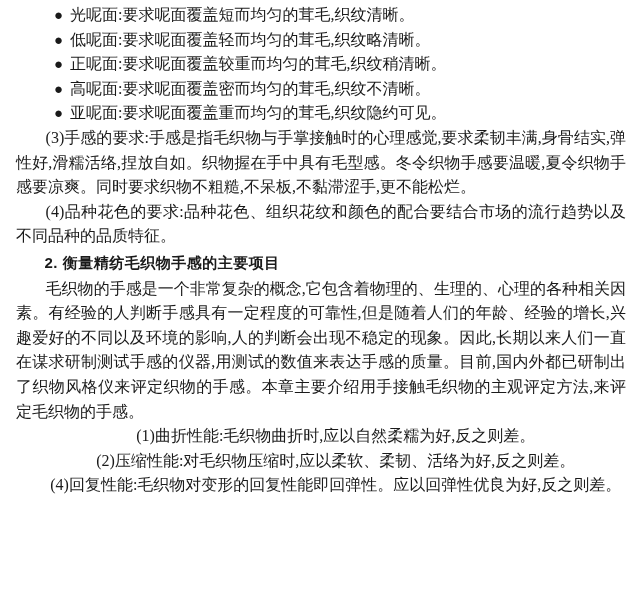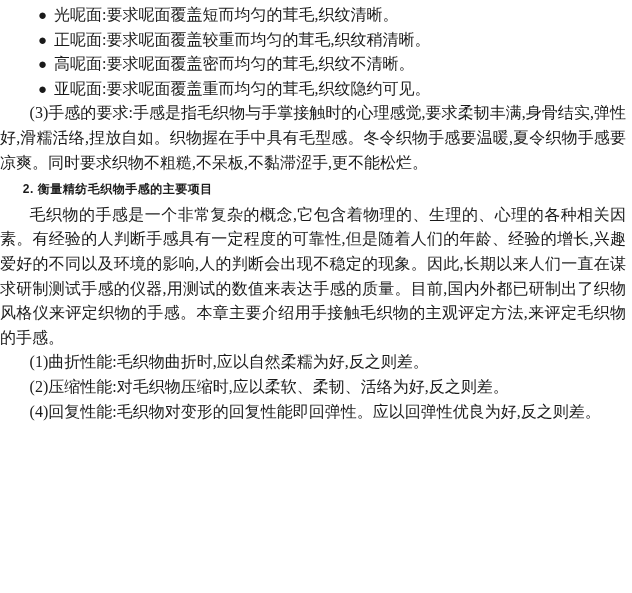--- a/index.html
+++ b/index.html
@@ -10,21 +10,21 @@
   .page {
     position: relative;
     width: 632px;
     height: 593px;
     box-sizing: border-box;
     background: #ffffff;
     color: #1a1a1a;
     font-family: "Liberation Serif", "DejaVu Serif", serif;
     font-size: 16px;
     line-height: 24.6px;
-    padding: 3px 6px 0 0;
+    padding: 3px 6px 0 16px;
     overflow: hidden;
   }
   ul.bullets {
     list-style: none;
     margin: 0;
     padding: 0 0 0 38px;
   }
   ul.bullets li {
     white-space: nowrap;
   }
@@ -33,56 +33,60 @@
     width: 16px;
     font-size: 15px;
   }
   p.para {
     margin: 0;
     text-indent: 1.85em;
     text-align: justify;
     text-justify: inter-character;
   }
   p.single {
-    text-align: left;
+    text-align: center;
     white-space: nowrap;
   }
   h3.heading {
     margin: 2px 0 1px 0;
     font-family: "Liberation Sans", "DejaVu Sans", sans-serif;
     font-weight: bold;
-    font-size: 12px;
+    font-size: 15px;
     line-height: 24.6px;
     text-indent: 1.9em;
     letter-spacing: 0.5px;
   }
 </style>
 </head>
 <body>
 
 <div class="page">
 
   <ul class="bullets">
     <li>
       <span class="dot">●</span><span>光呢面:要求呢面覆盖短而均匀的茸毛,织纹清晰。</span>
     </li>
     <li>
+      <span class="dot">●</span><span>低呢面:要求呢面覆盖轻而均匀的茸毛,织纹略清晰。</span>
+    </li>
+    <li>
       <span class="dot">●</span><span>正呢面:要求呢面覆盖较重而均匀的茸毛,织纹稍清晰。</span>
     </li>
     <li>
       <span class="dot">●</span><span>高呢面:要求呢面覆盖密而均匀的茸毛,织纹不清晰。</span>
     </li>
     <li>
       <span class="dot">●</span><span>亚呢面:要求呢面覆盖重而均匀的茸毛,织纹隐约可见。</span>
     </li>
   </ul>
 
 
   <p class="para">(3)手感的要求:手感是指毛织物与手掌接触时的心理感觉,要求柔韧丰满,身骨结实,弹性好,滑糯活络,捏放自如。织物握在手中具有毛型感。冬令织物手感要温暖,夏令织物手感要凉爽。同时要求织物不粗糙,不呆板,不黏滞涩手,更不能松烂。</p>
 
+  <p class="para">(4)品种花色的要求:品种花色、组织花纹和颜色的配合要结合市场的流行趋势以及不同品种的品质特征。</p>
 
   <h3 class="heading">2. 衡量精纺毛织物手感的主要项目</h3>
 
   <p class="para">毛织物的手感是一个非常复杂的概念,它包含着物理的、生理的、心理的各种相关因素。有经验的人判断手感具有一定程度的可靠性,但是随着人们的年龄、经验的增长,兴趣爱好的不同以及环境的影响,人的判断会出现不稳定的现象。因此,长期以来人们一直在谋求研制测试手感的仪器,用测试的数值来表达手感的质量。目前,国内外都已研制出了织物风格仪来评定织物的手感。本章主要介绍用手接触毛织物的主观评定方法,来评定毛织物的手感。</p>
 
 
   <p class="para single">(1)曲折性能:毛织物曲折时,应以自然柔糯为好,反之则差。</p>
   <p class="para single">(2)压缩性能:对毛织物压缩时,应以柔软、柔韧、活络为好,反之则差。</p>
   <p class="para single">(4)回复性能:毛织物对变形的回复性能即回弹性。应以回弹性优良为好,反之则差。</p>
 

